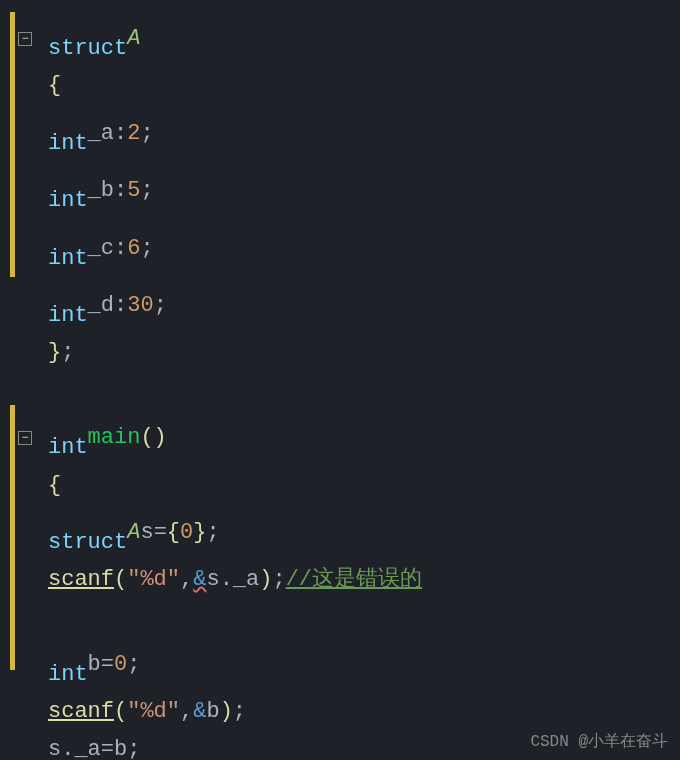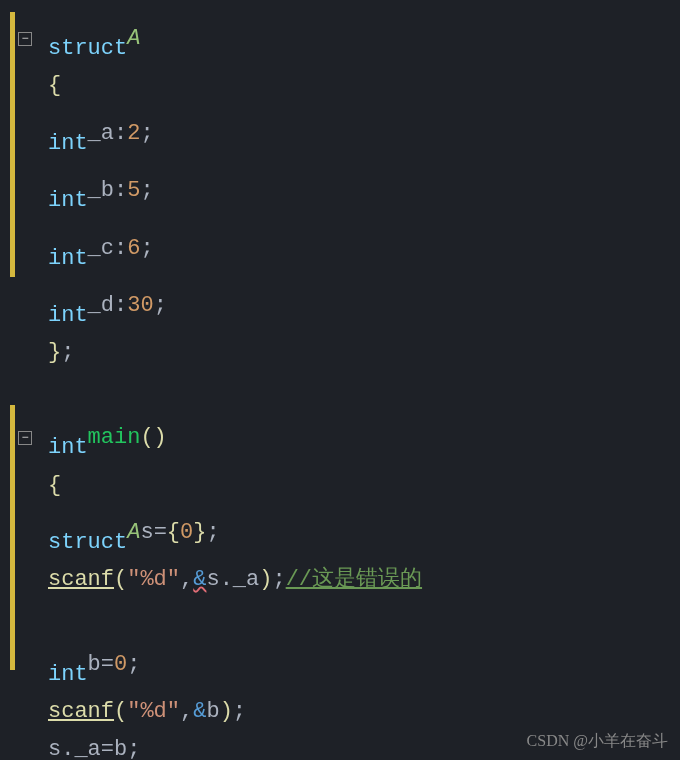--- a/index.html
+++ b/index.html
@@ -72,21 +72,21 @@
     .error-underline {
       text-decoration: underline wavy #e06c75;
       text-decoration-thickness: 2px;
     }
     .watermark {
       position: absolute;
       bottom: 8px;
       right: 12px;
       color: #888;
       font-size: 16px;
-      font-family: Liberation Serif, serif;
+      font-family: Liberation Mono, monospace;
     }
   </style>
 </head>
 <body>
 
 <div class="yellow-bar b1"></div>
 <div class="yellow-bar b2"></div>
 
 <div class="code-container">
 

